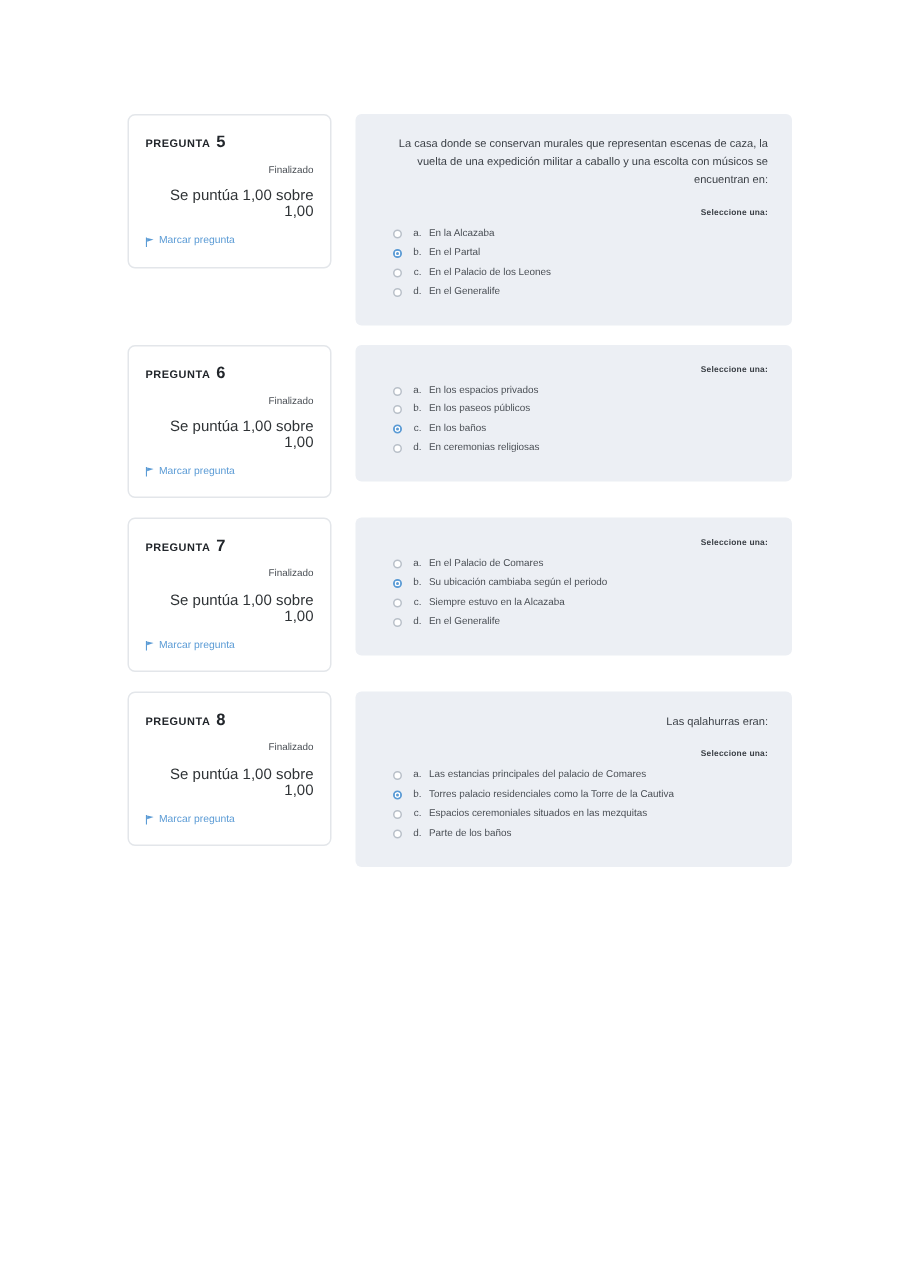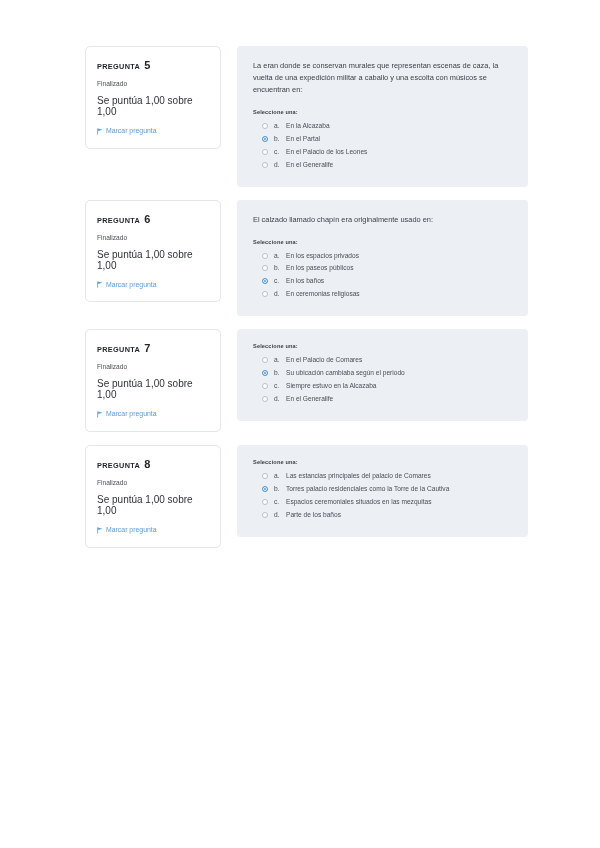--- a/index.html
+++ b/index.html
@@ -11,22 +11,23 @@
     height: 848px;
     background: #ffffff;
     font-family: "Liberation Sans", sans-serif;
     color: #2b2b2b;
     overflow: hidden;
   }
   .page {
     position: relative;
     width: 600px;
     height: 756px;
-    padding-top: 46px;
+    padding-top: 76px;
     box-sizing: border-box;
+    text-align: right;
   }
   .qblock {
     display: flex;
     align-items: flex-start;
     padding-left: 85px;
     padding-right: 72px;
     margin-bottom: 13px;
   }
   .info-card {
     width: 136px;
@@ -155,21 +156,21 @@
             <span class="flag-icon">
               <svg width="6" height="7" viewBox="0 0 6 7" xmlns="http://www.w3.org/2000/svg">
                 <path d="M0.6 0.4 L0.6 6.6" stroke="#5b9bd5" stroke-width="0.8" fill="none"></path>
                 <path d="M1.1 0.6 L5.4 1.7 L1.1 3.1 Z" fill="#5b9bd5"></path>
               </svg>
             </span>
             <span>Marcar pregunta</span>
           </div>
         </div>
         <div class="qpanel">
-          <div class="qtext">La eran donde se conservan murales que representan escenas de caza, la vuelta de una expedición militar a caballo y una escolta con músicos se encuentran en:</div>
+          <div class="qtext">La casa donde se conservan murales que representan escenas de caza, la vuelta de una expedición militar a caballo y una escolta con músicos se encuentran en:</div>
           <div class="select-label">Seleccione una:</div>
           <div class="options">
             <div class="option">
               <span class="radio"></span>
               <span class="opt-letter">a.</span>
               <span class="opt-text">En la Alcazaba</span>
             </div>
             <div class="option">
               <span class="radio checked"></span>
               <span class="opt-letter">b.</span>
@@ -200,21 +201,20 @@
             <span class="flag-icon">
               <svg width="6" height="7" viewBox="0 0 6 7" xmlns="http://www.w3.org/2000/svg">
                 <path d="M0.6 0.4 L0.6 6.6" stroke="#5b9bd5" stroke-width="0.8" fill="none"></path>
                 <path d="M1.1 0.6 L5.4 1.7 L1.1 3.1 Z" fill="#5b9bd5"></path>
               </svg>
             </span>
             <span>Marcar pregunta</span>
           </div>
         </div>
         <div class="qpanel">
-          <div class="qtext">El calzado llamado chapín era originalmente usado en:</div>
           <div class="select-label">Seleccione una:</div>
           <div class="options">
             <div class="option">
               <span class="radio"></span>
               <span class="opt-letter">a.</span>
               <span class="opt-text">En los espacios privados</span>
             </div>
             <div class="option">
               <span class="radio"></span>
               <span class="opt-letter">b.</span>
@@ -289,20 +289,21 @@
             <span class="flag-icon">
               <svg width="6" height="7" viewBox="0 0 6 7" xmlns="http://www.w3.org/2000/svg">
                 <path d="M0.6 0.4 L0.6 6.6" stroke="#5b9bd5" stroke-width="0.8" fill="none"></path>
                 <path d="M1.1 0.6 L5.4 1.7 L1.1 3.1 Z" fill="#5b9bd5"></path>
               </svg>
             </span>
             <span>Marcar pregunta</span>
           </div>
         </div>
         <div class="qpanel">
+          <div class="qtext">Las qalahurras eran:</div>
           <div class="select-label">Seleccione una:</div>
           <div class="options">
             <div class="option">
               <span class="radio"></span>
               <span class="opt-letter">a.</span>
               <span class="opt-text">Las estancias principales del palacio de Comares</span>
             </div>
             <div class="option">
               <span class="radio checked"></span>
               <span class="opt-letter">b.</span>

